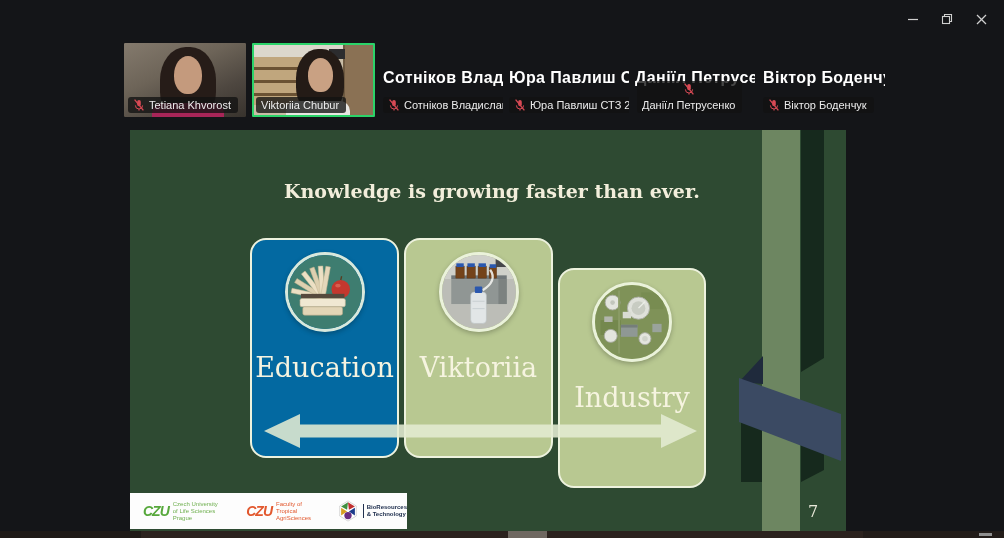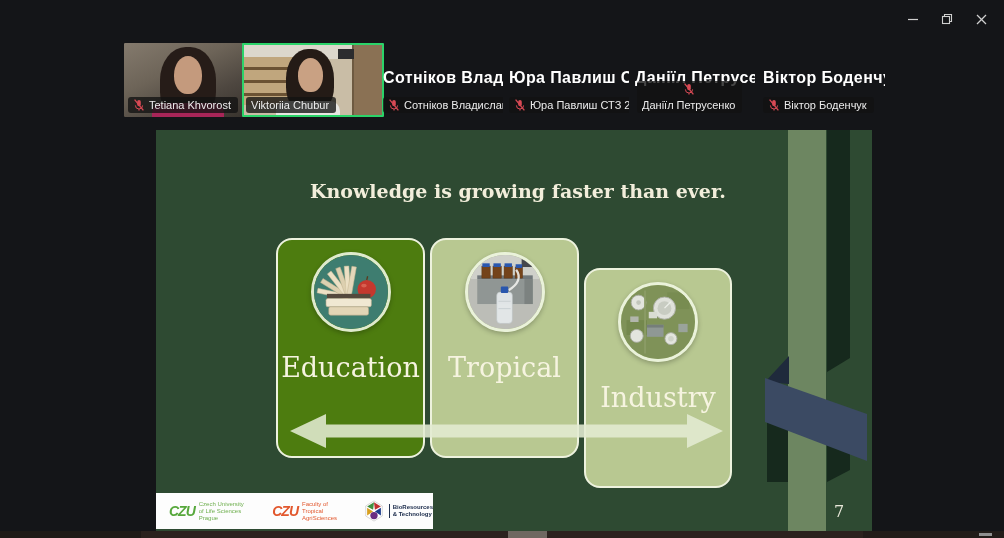--- a/index.html
+++ b/index.html
@@ -49,30 +49,30 @@
     border-left:2px solid #6e5a41; }
   .t2-mon { position:absolute; right:28px; top:4px; width:16px; height:10px; background:#2c2c2e; }
   .t2-hair { position:absolute; left:42px; top:4px; width:48px; height:64px;
     background:#241b16; border-radius:46% 46% 40% 40%; }
   .t2-face { position:absolute; left:54px; top:13px; width:25px; height:34px;
     background:#c9a183; border-radius:50% 50% 46% 46%; }
   .t2-top { position:absolute; left:32px; bottom:-2px; width:64px; height:16px;
     background:#e9e7e3; border-radius:10px 10px 0 0; }
 
   
-  .slide { position:absolute; left:156px; top:130px; width:716px; height:401px;
+  .slide { position:absolute; left:130px; top:130px; width:716px; height:401px;
     background:#2e4a32; overflow:hidden; }
 
   .slide-title { position:absolute; left:154px; top:50px; color:#f2eedb;
     font-family:"DejaVu Serif", serif; font-weight:700; font-size:19px; line-height:23px; }
 
   .cards { position:absolute; left:120px; top:108px; display:flex; gap:5px; }
   .card { position:relative; width:149px; height:220px; border:2px solid #edf2de;
     border-radius:16px; }
-  .card.primary { background:#4d7c0f;padding-left:39px; }
+  .card.primary { background:#0369a1;padding-left:39px; }
   .card.secondary { background:#b8c891; }
   .card:last-child { width:148px;margin-top:30px; }
   .circle { position:absolute; left:50%; top:12px; transform:translateX(-50%);
     width:80px; height:80px; border-radius:50%; overflow:hidden;
     border:3px solid rgba(240,246,226,.9); box-shadow:0 2px 5px rgba(0,0,0,.25); }
   .circle svg { display:block; }
   .card-label { position:absolute; left:0; top:112px; width:100%; text-align:center;
     font-family:"DejaVu Serif", serif; font-size:27px; color:#f6f4e0; }
 
   .arrow-wrap { position:absolute; left:132px; top:281px; width:437px; height:40px; }
@@ -134,21 +134,21 @@
       <svg class="mic" viewBox="0 0 12 12">
         <rect x="4.2" y="1" width="3.6" height="6.2" rx="1.8" fill="#d84a55"></rect>
         <path d="M2.4 6.4 a3.6 3.6 0 0 0 7.2 0" stroke="#d84a55" stroke-width="1" fill="none"></path>
         <line x1="6" y1="10" x2="6" y2="11.6" stroke="#d84a55" stroke-width="1"></line>
         <line x1="1.6" y1="0.6" x2="10.4" y2="11.4" stroke="#d84a55" stroke-width="1.3"></line>
       </svg>
       <span>Tetiana Khvorost</span>
     </div>
   </div>
 
-  <div class="tile video active" style="left:118px;width:142px;">
+  <div class="tile video active" style="left:128px;width:123px;">
     <div class="t2-bg"></div>
     <div class="t2-wall"></div>
     <div class="t2-shelf"></div>
     <div class="t2-cab"></div>
     <div class="t2-mon"></div>
     <div class="t2-hair"></div>
     <div class="t2-face"></div>
     <div class="t2-top"></div>
     <div class="name-badge">
       <span>Viktoriia Chubur</span>
@@ -267,21 +267,21 @@
             <rect x="51" y="13" width="8" height="12" fill="#74431a" stroke="#5d3512" stroke-width="0.5"></rect>
             <rect x="51.5" y="10" width="7" height="4" fill="#2a57ae"></rect>
           </g>
           <path d="M44 38 C 54 32 58 24 52 16" stroke="#f0f0ec" stroke-width="2.5" fill="none" opacity="0.9"></path>
           <rect x="31" y="40" width="17" height="34" rx="4" fill="#e3e8ea" stroke="#b8bfc2" stroke-width="0.6" opacity="0.96"></rect>
           <rect x="35.5" y="34" width="8" height="7" rx="1" fill="#2a57ae"></rect>
           <line x1="33" y1="50" x2="46" y2="50" stroke="#c6cdd0" stroke-width="1"></line>
           <line x1="33" y1="58" x2="46" y2="58" stroke="#c6cdd0" stroke-width="1"></line>
         </svg>
       </div>
-      <div class="card-label">Tropical</div>
+      <div class="card-label">Viktoriia</div>
     </div>
 
     <div class="card secondary">
       <div class="circle">
         <svg width="74" height="74" viewBox="0 0 80 80">
           <rect width="80" height="80" fill="#7f9258"></rect>
           <rect x="6" y="38" width="22" height="16" fill="#74884d"></rect>
           <rect x="50" y="8" width="24" height="18" fill="#788c51"></rect>
           <circle cx="47" cy="25" r="12" fill="#dfe1da" stroke="#a9aca2" stroke-width="1"></circle>
           <circle cx="47" cy="25" r="7.5" fill="#c8ccc2"></circle>

